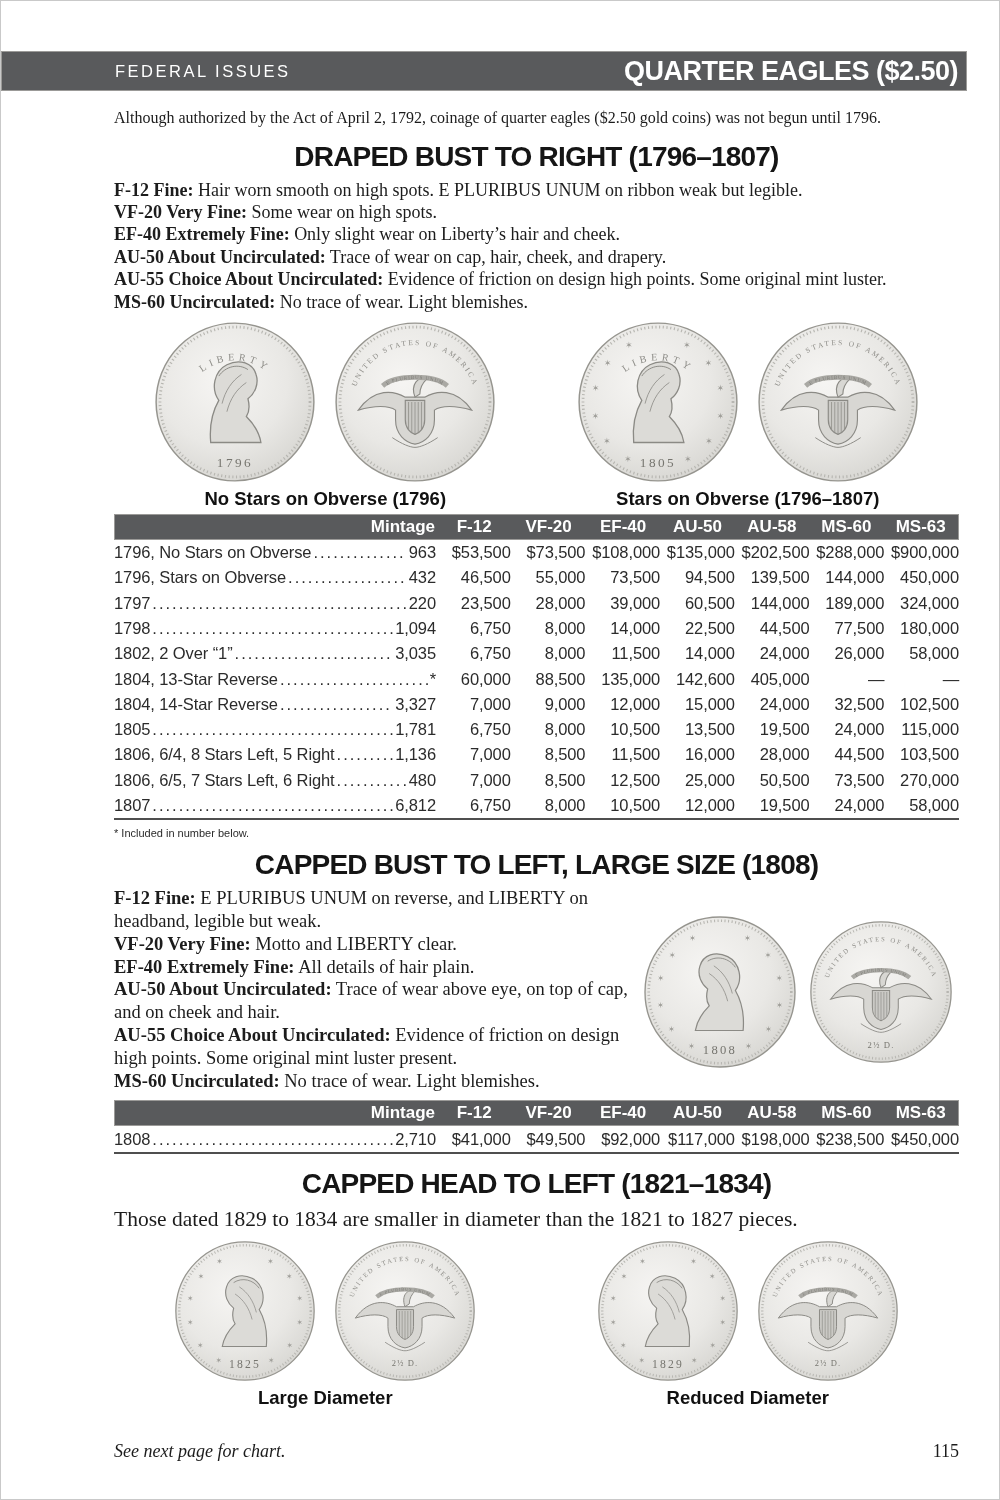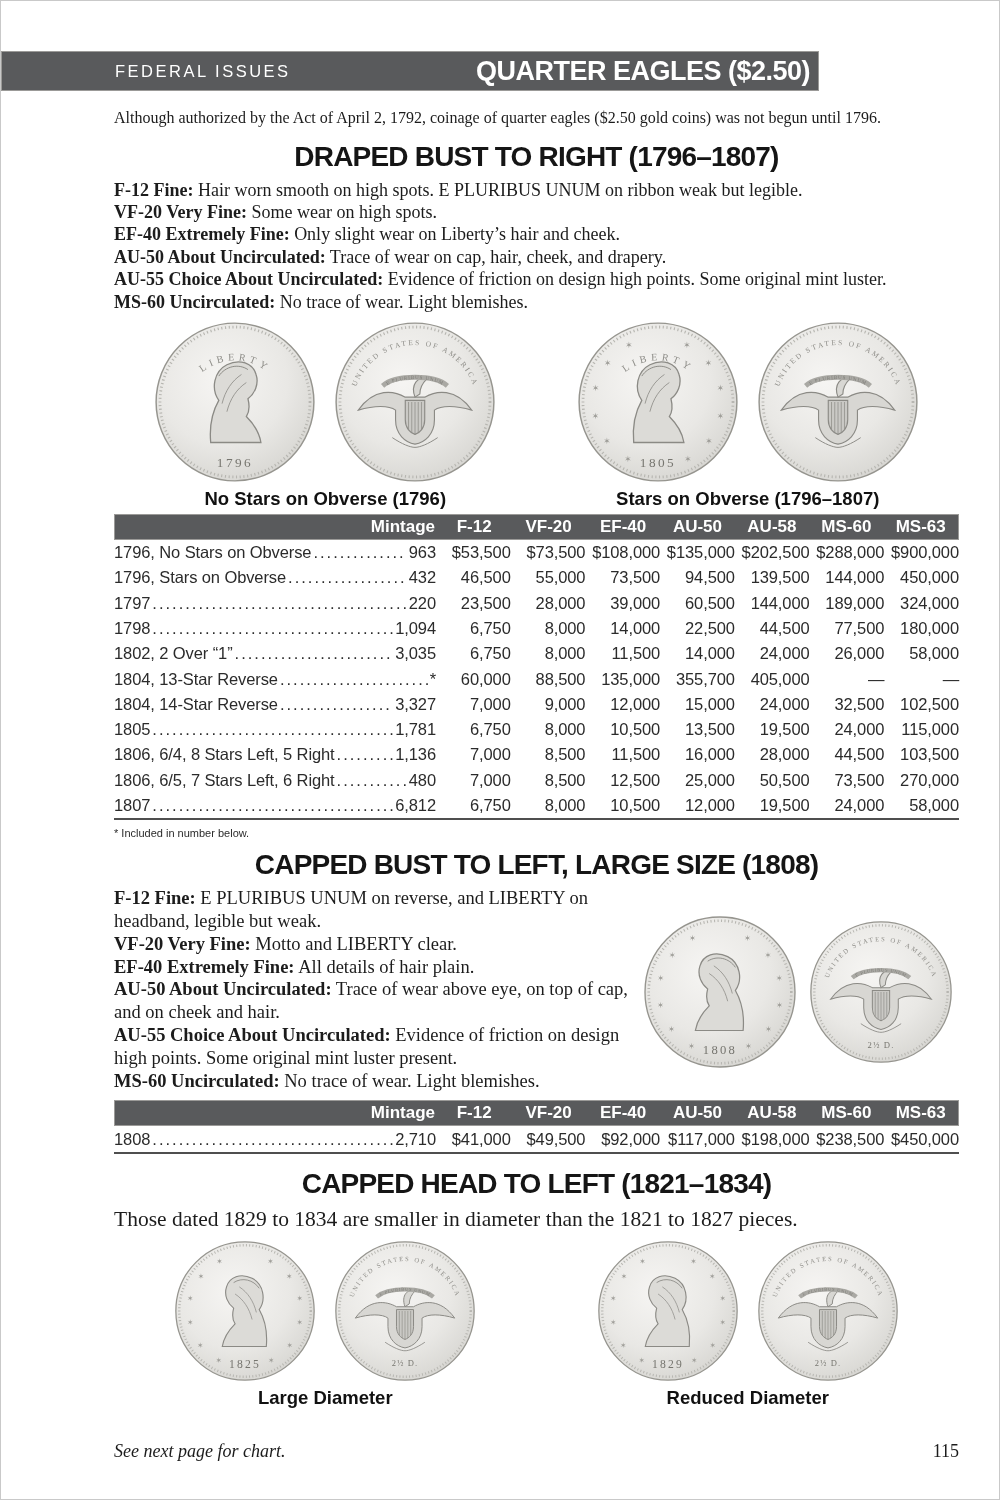--- a/index.html
+++ b/index.html
@@ -3,21 +3,21 @@
 <meta charset="utf-8">
 <style>
   html,body{margin:0;padding:0;}
   body{
     width:1000px;height:1500px;position:relative;overflow:hidden;
     background:#ffffff;border:1px solid #c9c9c9;box-sizing:border-box;
     font-family:"Liberation Serif",serif;color:#1c1c1c;
   }
   
   .band{
-    position:absolute;top:50px;left:0;width:818px;height:40px;
+    position:absolute;top:50px;left:0;width:966px;height:40px;
     background:#595a5c;border:1px solid #9b9a98;box-sizing:border-box;
     display:flex;align-items:center;justify-content:space-between;
     padding:0 8px 0 113px;color:#ffffff;
     font-family:"Liberation Sans",sans-serif;
   }
   .band-left{font-size:16.5px;letter-spacing:2.5px;}
   .band-right{font-size:27px;font-weight:bold;letter-spacing:-0.5px;}
 
   .content{position:absolute;top:104px;left:113px;width:845px;}
 
@@ -315,21 +315,21 @@
       </div>
         <div class="t-row">
         <div class="t-name">
             <span class="lbl">1804, 13-Star Reverse</span>
             <span class="leader"></span>
             <span class="mint">*</span>
           </div>
         <div class="t-col">60,000</div>
         <div class="t-col">88,500</div>
         <div class="t-col">135,000</div>
-        <div class="t-col">355,700</div>
+        <div class="t-col">142,600</div>
         <div class="t-col">405,000</div>
         <div class="t-col">—</div>
         <div class="t-col">—</div>
       </div>
         <div class="t-row">
         <div class="t-name">
             <span class="lbl">1804, 14-Star Reverse</span>
             <span class="leader"></span>
             <span class="mint">3,327</span>
           </div>

